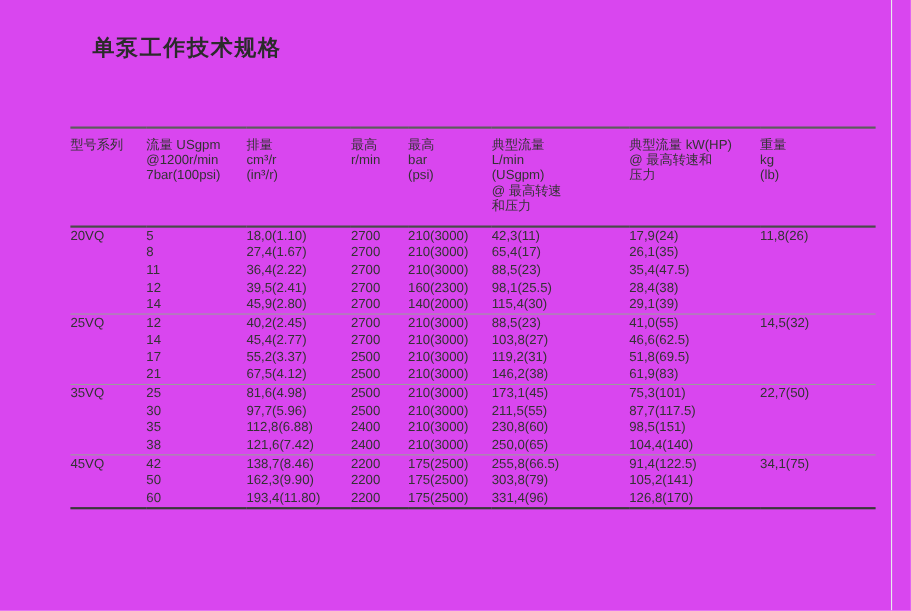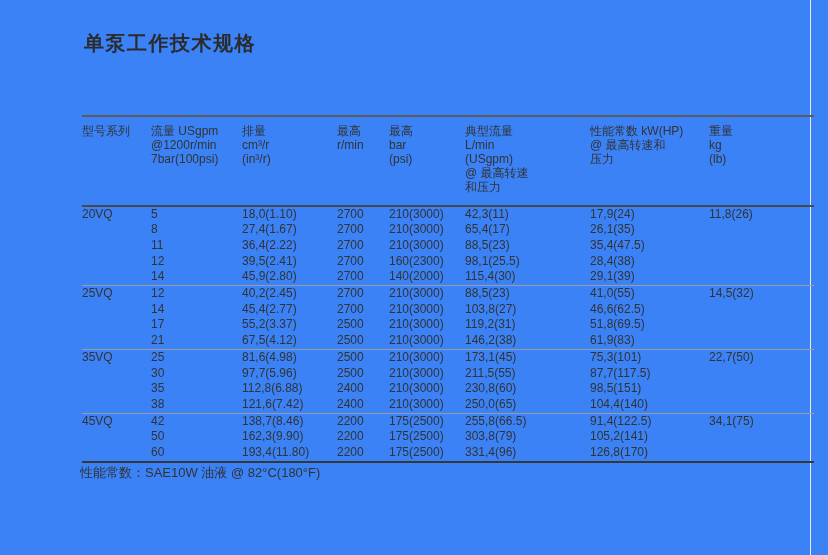--- a/index.html
+++ b/index.html
@@ -4,33 +4,33 @@
 <style>
   * { margin:0; padding:0; box-sizing:border-box; }
   html,body { width:828px; height:555px; }
   body {
     background:#ffffff;
     font-family:"Liberation Sans","DejaVu Sans",sans-serif;
     color:#333333;
   }
   .page {
     position:relative; width:828px; height:555px;
-    background:#3b82f6; overflow:hidden;
+    background:#d946ef; overflow:hidden;
   }
   .page-edge {
     position:absolute; top:0; bottom:0; right:17px; width:1px;
     background:#e7ebec;
   }
   .title {
     position:absolute; left:84px; top:30px;
     font-size:20px; font-weight:bold; color:#2b2b2b;
     letter-spacing:1.5px;
   }
   table.spec {
-    position:absolute; left:82px; top:115px; width:732px;
+    position:absolute; left:64px; top:115px; width:732px;
     border-collapse:collapse; table-layout:fixed;
     border-top:2px solid #5c5c5c;
     border-bottom:2px solid #383838;
   }
   table.spec thead { border-bottom:2px solid #494949; }
   table.spec th {
     font-weight:normal; font-size:12px; line-height:13.9px;
     vertical-align:top; text-align:left;
     padding:8px 0 10px 0; white-space:pre-line; color:#333;
   }
@@ -85,21 +85,21 @@
         <th class="h-rpm">最高
 r/min</th>
         <th class="h-bar">最高
 bar
 (psi)</th>
         <th class="h-tflow">典型流量
 L/min
 (USgpm)
 @ 最高转速
 和压力</th>
-        <th class="h-input">性能常数 kW(HP)
+        <th class="h-input">典型流量 kW(HP)
 @ 最高转速和
 压力</th>
         <th class="h-weight">重量
 kg
 (lb)</th>
       </tr>
     </thead>
   <tbody class="group">
         <tr>
           <td class="model-cell" rowspan="5">20VQ</td>
@@ -240,15 +240,14 @@
           <td class="displacement-cell">193,4(11.80)</td>
           <td class="max-speed-cell">2200</td>
           <td class="max-pressure-cell">175(2500)</td>
           <td class="typical-flow-cell">331,4(96)</td>
           <td class="typical-input-cell">126,8(170)</td>
         </tr>
       </tbody>
     </table>
 
   <div class="notes">
-    <div class="note">性能常数：SAE10W 油液 @ 82°C(180°F)</div>
   </div>
 </div>
 
 </body></html>

